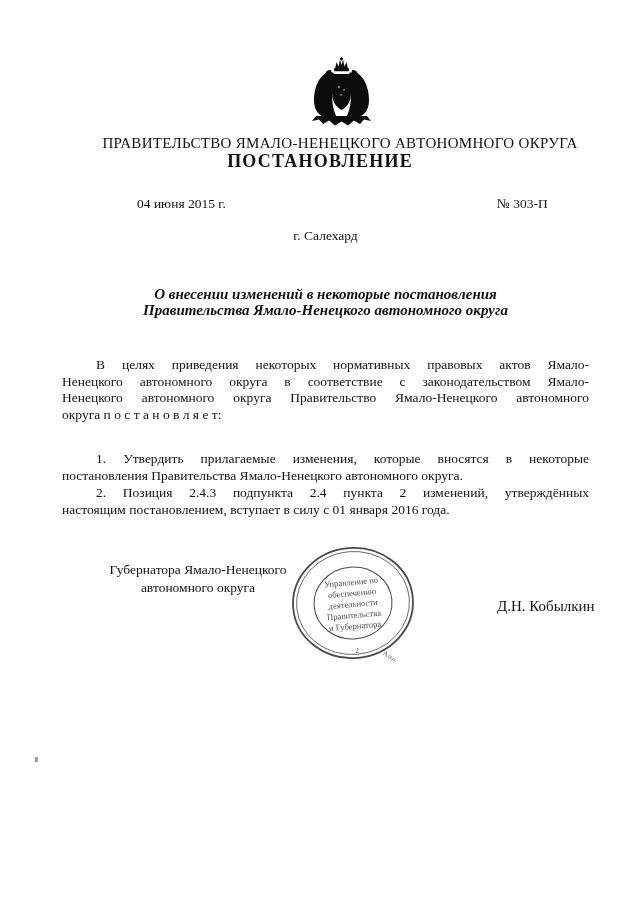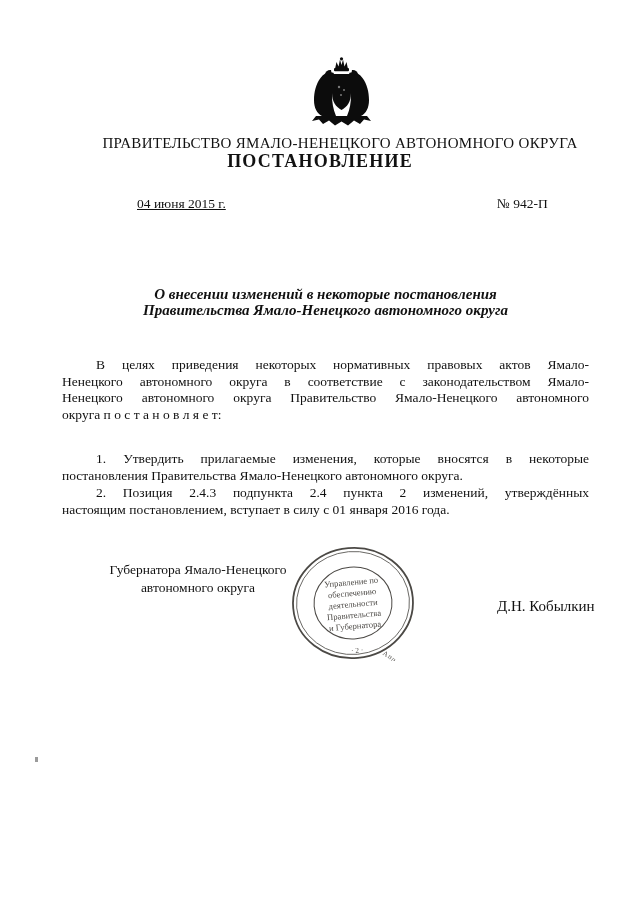--- a/index.html
+++ b/index.html
@@ -6,21 +6,21 @@
   .page{
     position:relative;width:640px;height:905px;background:#ffffff;
     font-family:"Liberation Serif","DejaVu Serif",serif;color:#111;
     overflow:hidden;
   }
   .emblem{position:absolute;left:303px;top:57px;width:77px;height:72px;}
   .org-name{position:absolute;top:135px;left:0;width:640px;text-align:center;
     font-size:15px;letter-spacing:0.3px;white-space:nowrap;padding-left:20px;}
   .doc-type{position:absolute;top:151px;left:0;width:640px;text-align:center;
     font-weight:bold;font-size:18px;letter-spacing:1.2px;}
-  .meta-date{position:absolute;left:137px;top:196px;font-size:13.5px;text-decoration:underline;}
+  .meta-date{position:absolute;left:137px;top:196px;font-size:13.5px;}
   .meta-number{position:absolute;left:497px;top:196px;font-size:13.5px;}
   .city{position:absolute;top:228px;left:62px;width:527px;text-align:center;font-size:13.5px;}
   .subject{position:absolute;top:286px;left:62px;width:527px;text-align:center;
     font-weight:bold;font-size:15px;line-height:16px;font-style:italic;}
   .body-text{position:absolute;top:357px;left:62px;width:527px;
     font-size:13.5px;line-height:16.5px;}
   .line{white-space:normal;}
   .j{text-align:justify;text-align-last:justify;}
   .indent{text-indent:34px;}
   .items{margin-top:27px;line-height:17px;}
@@ -54,21 +54,22 @@
         <circle cx="41" cy="33" r="1"></circle>
         <circle cx="38" cy="38" r="1"></circle>
       </g>
     </svg>
   </div>
 
   <div class="org-name">ПРАВИТЕЛЬСТВО ЯМАЛО-НЕНЕЦКОГО АВТОНОМНОГО ОКРУГА</div>
   <div class="doc-type">ПОСТАНОВЛЕНИЕ</div>
 
   <div class="meta-date">04 июня 2015 г.</div>
-  <div class="meta-number">№ 942-П</div>
+  <div class="meta-number">№ 303-П</div>
+  <div class="city">г. Салехард</div>
 
   <div class="subject">
     <div>О внесении изменений в некоторые постановления</div>
     <div>Правительства Ямало-Ненецкого автономного округа</div>
   </div>
 
   <div class="body-text">
     <div>
       <div class="line j indent">В целях приведения некоторых нормативных правовых актов Ямало-</div>
       <div class="line j">Ненецкого автономного округа в соответствие с законодательством Ямало-</div>

